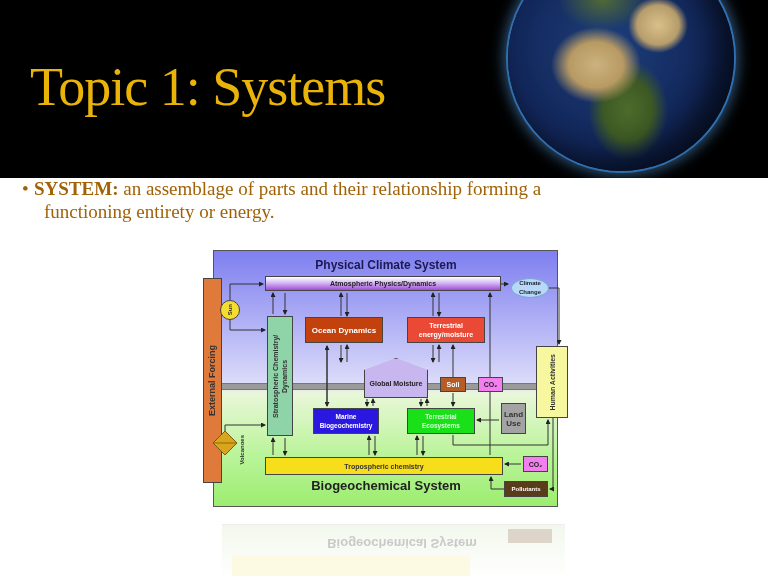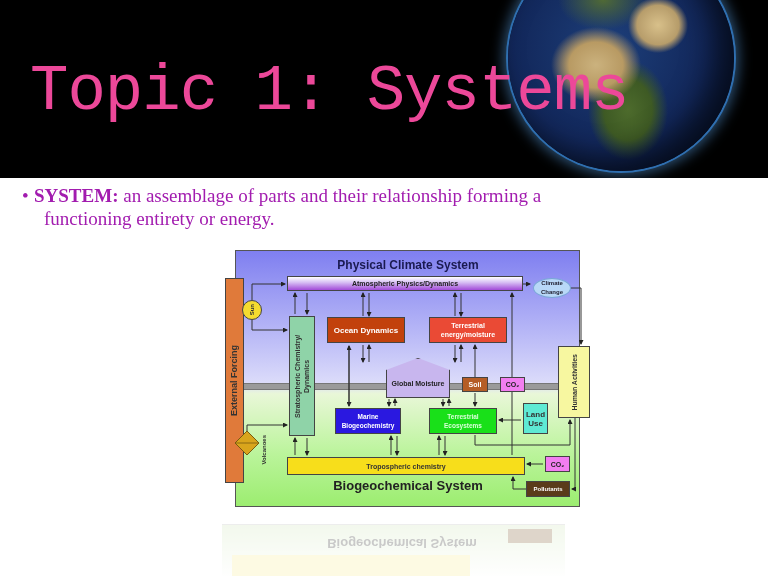--- a/index.html
+++ b/index.html
@@ -6,46 +6,46 @@
   body{width:768px;height:576px;background:#fff;position:relative;overflow:hidden;font-family:"Liberation Sans",sans-serif;}
   .header{position:absolute;left:0;top:0;width:768px;height:178px;background:#000;overflow:hidden;}
   .globe{position:absolute;left:508px;top:-55px;width:226px;height:226px;border-radius:50%;
     background:
       radial-gradient(ellipse 45px 38px at 88px 120px, #cbb27e 0%, #b89a63 60%, rgba(0,0,0,0) 100%),
       radial-gradient(ellipse 40px 50px at 120px 165px, #4d6b2c 0%, #3e5a24 60%, rgba(0,0,0,0) 100%),
       radial-gradient(ellipse 30px 28px at 150px 80px, #d8c08a 0%, #b79d6b 70%, rgba(0,0,0,0) 100%),
       radial-gradient(ellipse 45px 30px at 95px 55px, #506a35 0%, rgba(0,0,0,0) 100%),
       radial-gradient(circle at 45% 45%, #1d3f7a 0%, #12275a 55%, #081533 85%, #0a1a3a 100%);
     box-shadow:0 0 0 2px #2f6fb0, 0 0 14px 4px rgba(90,160,230,0.55), inset -18px -10px 30px rgba(0,0,0,0.55);}
-  .title{position:absolute;left:30px;top:56px;color:#ec4899;font-size:64px;font-weight:normal;letter-spacing:-1px;font-family:Liberation Mono, monospace;}
-  .bullet{position:absolute;left:22px;top:184px;width:700px;font-family:"Liberation Serif",serif;font-size:19px;line-height:23px;color:#a21caf;}
+  .title{position:absolute;left:30px;top:56px;color:#eab308;font-size:54px;font-weight:normal;letter-spacing:-1px;font-family:Liberation Serif, serif;}
+  .bullet{position:absolute;left:22px;top:177px;width:700px;font-family:"Liberation Serif",serif;font-size:19px;line-height:23px;color:#a16207;}
   .bullet .dot{display:inline-block;width:12px;}
   .bullet .term{font-weight:bold;}
   .bullet .cont{padding-left:22px;}
 
-  .diagram{position:absolute;left:223px;top:250px;width:357px;height:312px;}
+  .diagram{position:absolute;left:201px;top:250px;width:357px;height:312px;}
   .bg{position:absolute;left:12px;top:0;width:343px;height:255px;border:1px solid #555;
       background:linear-gradient(to bottom,#7f7ff0 0%,#b4b4f6 30%,#dcdcfa 52%,#e9f7d8 56%,#baf49a 80%,#9ced70 100%);}
   .hbar{position:absolute;left:12px;top:133px;width:344px;height:5px;background:#9a9a9a;border-top:1px solid #777;border-bottom:1px solid #777;}
   .lbl-phys{position:absolute;left:95px;top:8px;width:180px;text-align:center;font-weight:bold;font-size:12px;color:#1a1a50;}
   .lbl-bio{position:absolute;left:95px;top:228px;width:180px;text-align:center;font-weight:bold;font-size:13px;color:#222;}
   .box{position:absolute;display:flex;align-items:center;justify-content:center;text-align:center;font-size:7px;font-weight:bold;border:1px solid #444;box-sizing:border-box;line-height:9px;}
   .vtext{writing-mode:vertical-rl;transform:rotate(180deg);}
   .ext{left:2px;top:28px;width:19px;height:205px;background:#e07a3a;color:#333;font-size:9px;}
   .atm{left:64px;top:26px;width:236px;height:15px;background:linear-gradient(to bottom,#fff 0%,#d9c2f5 40%,#a24bd8 100%);color:#222;}
   .sun{left:19px;top:50px;width:20px;height:20px;border-radius:50%;background:#f5dc2f;color:#333;font-size:6px;}
   .strat{left:66px;top:66px;width:26px;height:120px;background:#8fd3a8;color:#333;font-size:7px;}
   .ocean{left:104px;top:67px;width:78px;height:26px;background:#c2410c;color:#fff;font-size:8px;}
   .terr-e{left:206px;top:67px;width:78px;height:26px;background:#ea4a35;color:#fff;font-size:7px;}
   .globalm{left:163px;top:108px;width:64px;height:40px;background:#c8b6ee;color:#222;font-size:7px;clip-path:polygon(0 30%,50% 0,100% 30%,100% 100%,0 100%);}
   .soil{left:239px;top:127px;width:26px;height:15px;background:#b55d26;color:#fff;}
   .co2a{left:277px;top:127px;width:25px;height:15px;background:#f27ef0;color:#222;font-size:7px;}
   .marine{left:112px;top:158px;width:66px;height:26px;background:#2a18e0;color:#fff;font-size:6.5px;}
   .terr-eco{left:206px;top:158px;width:68px;height:26px;background:#19e019;color:#d8ffd8;font-size:6.5px;}
-  .landuse{left:300px;top:153px;width:25px;height:31px;background:#5eead4;color:#333;font-size:8px;}
+  .landuse{left:300px;top:153px;width:25px;height:31px;background:#a3a3a3;color:#333;font-size:8px;}
   .human{left:335px;top:96px;width:32px;height:72px;background:#f7f7a0;color:#333;font-size:7px;}
   .climate{left:310px;top:28px;width:38px;height:20px;border-radius:50%;background:#b8d8f7;border:1px solid #7aa6d8;color:#223;font-size:6px;}
   .volc{left:11px;top:180px;width:26px;height:26px;}
   .volc-lbl{position:absolute;left:35px;top:180px;width:12px;height:40px;font-size:6px;font-weight:bold;color:#333;display:flex;align-items:center;justify-content:center;}
   .tropo{left:64px;top:207px;width:238px;height:18px;background:#f7de1b;color:#333;}
   .co2b{left:322px;top:206px;width:25px;height:16px;background:#f27ef0;color:#222;font-size:7px;}
   .poll{left:303px;top:231px;width:44px;height:16px;background:#5a3b1a;color:#fff;font-size:6px;}
   .reflection{position:absolute;left:222px;top:524px;width:343px;height:52px;opacity:0.35;
      background:linear-gradient(to bottom,#ddeccd 0%,#eaf5e0 40%,#fff 100%);border-top:1px solid #ccc;}
   .refl-text{position:absolute;left:95px;top:11px;width:170px;text-align:center;font-weight:bold;font-size:13px;color:#666;transform:scaleY(-1);}

